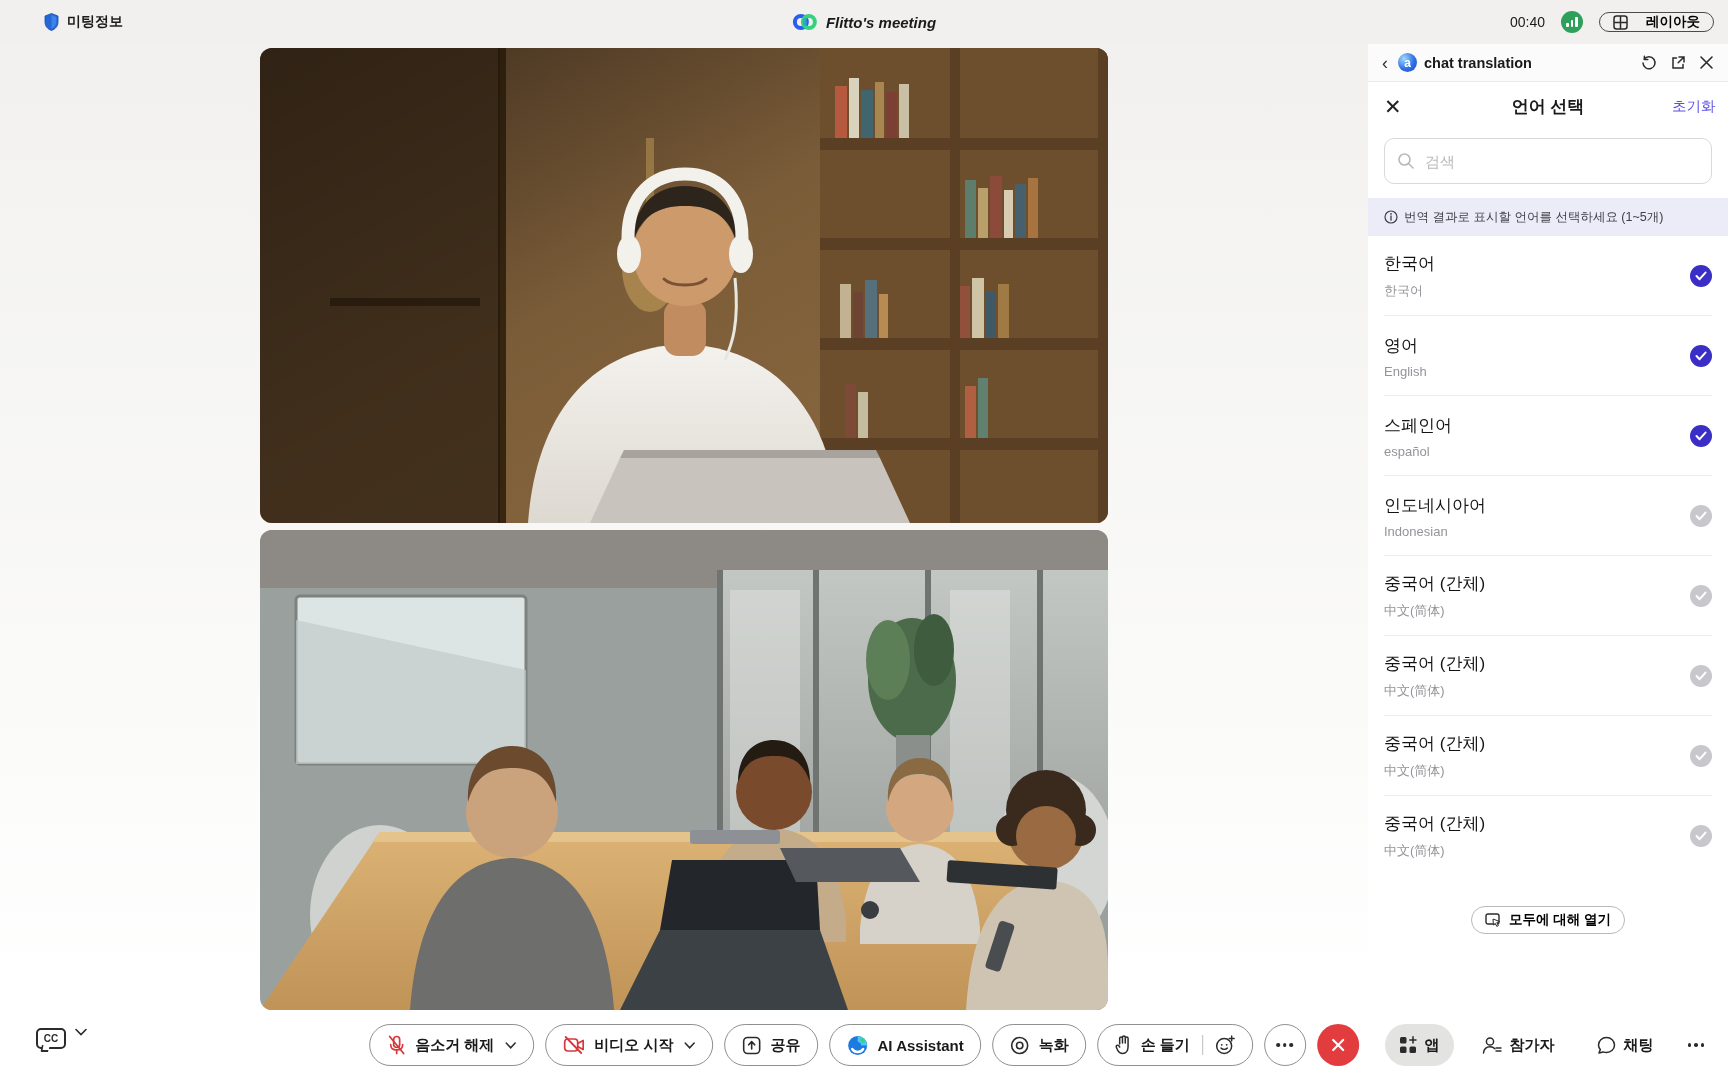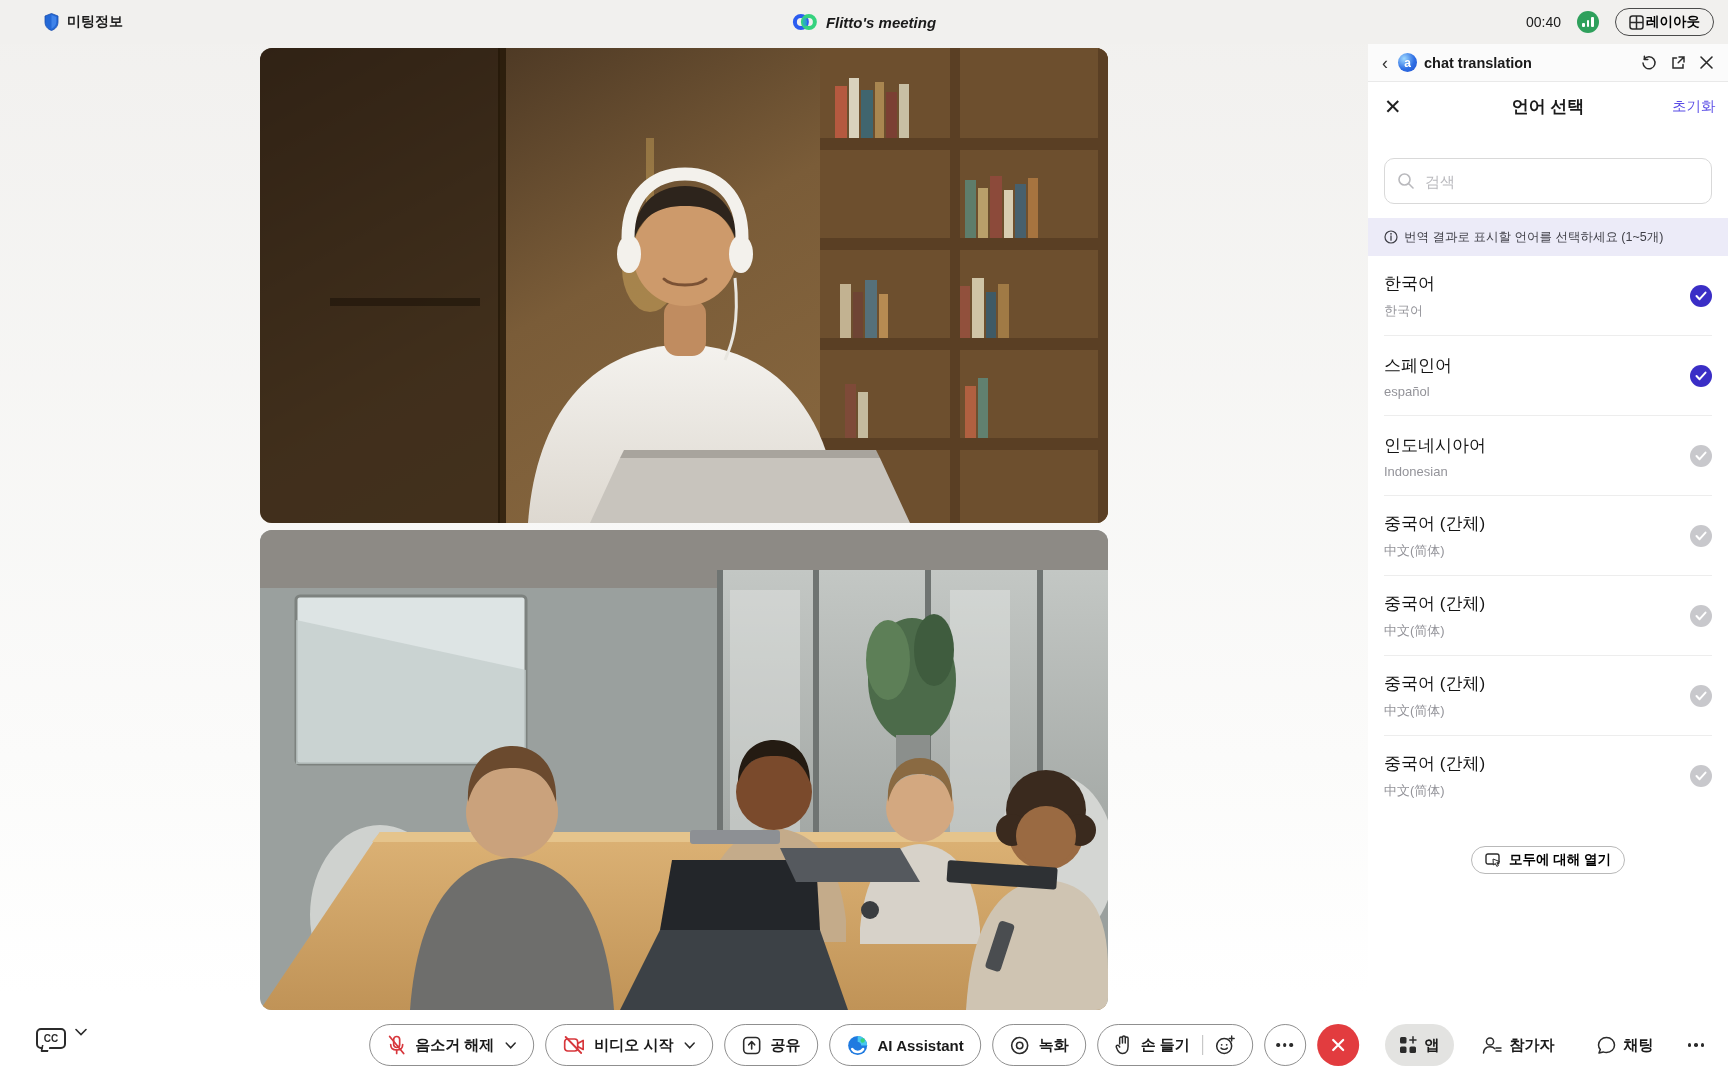--- a/index.html
+++ b/index.html
@@ -17,21 +17,21 @@
   .topbar-left { position:absolute; left:44px; display:flex; align-items:center; gap:8px; }
   .topbar-left span { font-size:14px; font-weight:600; }
   .topbar-center { position:absolute; left:50%; transform:translateX(-50%);
     display:flex; align-items:center; gap:8px;font-style:italic; }
   .topbar-center .title { font-size:15px; font-weight:600; }
   .topbar-right { position:absolute; right:14px; display:flex; align-items:center; gap:16px;margin-left:28px; }
   .time { font-size:14px; }
   .conn { width:22px; height:22px; border-radius:50%; background:var(--connection-green);
     display:flex; align-items:flex-end; justify-content:center; gap:2px; padding-bottom:6px; }
   .conn i { display:block; width:2.5px; background:#fff; border-radius:1px; }
-  .layout-btn { display:flex; align-items:center; gap:2px; height:28px; padding:0 13px;
+  .layout-btn { display:flex; align-items:center; gap:18px; height:20px; padding:0 13px;
     border:1px solid #4a4a4a; border-radius:15px; background:transparent;
     font-size:13.5px; font-weight:600; cursor:pointer; }
 
   
   .tile { position:absolute; left:260px; width:848px; border-radius:12px; overflow:hidden; }
   .tile1 { top:48px;  height:475px; }
   .tile2 { top:530px; height:480px; }
 
   
   .panel { position:absolute; top:44px; left:1368px; width:360px; height:968px;
@@ -46,21 +46,21 @@
   .app-header .app-title { font-size:14.5px; font-weight:600; }
   .app-header .hdr-icons { margin-left:auto; display:flex; align-items:center; gap:13px; }
   .hdr-icons .ic { cursor:pointer; }
 
   .panel-title-row { height:48px; display:flex; align-items:center; padding:0 16px; flex:0 0 auto; }
   .panel-close { font-size:21px; color:#222; cursor:pointer; line-height:1; width:40px; }
   .panel-title { flex:1; text-align:center; font-size:17px; font-weight:700; }
   .panel-reset { width:40px; text-align:right; font-size:14.5px; color:var(--accent-text);
     cursor:pointer; white-space:nowrap; }
 
-  .search-wrap { margin:28px 16px 14px; position:relative; flex:0 0 auto; }
+  .search-wrap { margin:8px 16px 14px; position:relative; flex:0 0 auto; }
   .search-wrap input { width:100%; height:46px; border:1px solid #d9d9d9; border-radius:10px;
     padding:0 14px 0 40px; font-size:15px; color:#333; outline:none; background:#fff;
     font-family:inherit; }
   .search-wrap input::placeholder { color:#b9b9bd; }
   .search-wrap .mag { position:absolute; left:13px; top:14px; }
 
   .notice { background:#ecebf8; min-height:38px; display:flex; align-items:center; gap:6px;
     padding:0 16px; font-size:12.5px; color:#3e3e46; flex:0 0 auto; }
 
   .lang-list { flex:0 0 auto; }
@@ -374,20 +374,31 @@
       <div class="lang-name">한국어</div>
       <div class="lang-sub">한국어</div>
     </div>
     <span class="check checked">
       <svg width="12" height="10" viewBox="0 0 12 10">
             <path d="M1.5 5 L4.6 8.2 L10.5 1.6" fill="none" stroke="#fff" stroke-width="2" stroke-linecap="round" stroke-linejoin="round"></path>
           </svg>
     </span>
   </div>
 
+  <div class="lang-row">
+    <div class="lang-texts">
+      <div class="lang-name">영어</div>
+      <div class="lang-sub">English</div>
+    </div>
+    <span class="check checked">
+      <svg width="12" height="10" viewBox="0 0 12 10">
+            <path d="M1.5 5 L4.6 8.2 L10.5 1.6" fill="none" stroke="#fff" stroke-width="2" stroke-linecap="round" stroke-linejoin="round"></path>
+          </svg>
+    </span>
+  </div>
 
   <div class="lang-row">
     <div class="lang-texts">
       <div class="lang-name">스페인어</div>
       <div class="lang-sub">español</div>
     </div>
     <span class="check checked">
       <svg width="12" height="10" viewBox="0 0 12 10">
             <path d="M1.5 5 L4.6 8.2 L10.5 1.6" fill="none" stroke="#fff" stroke-width="2" stroke-linecap="round" stroke-linejoin="round"></path>
           </svg>

